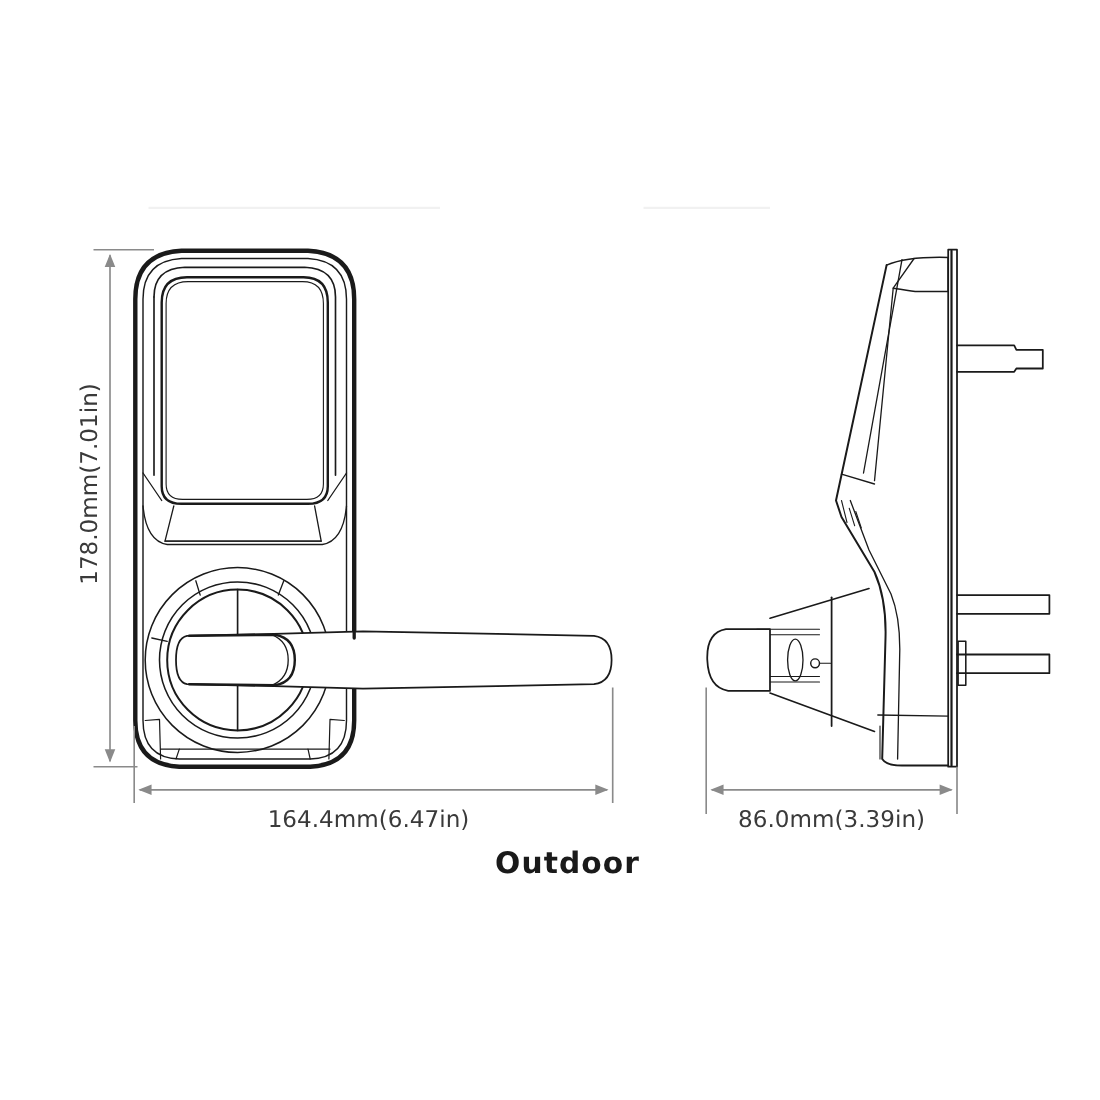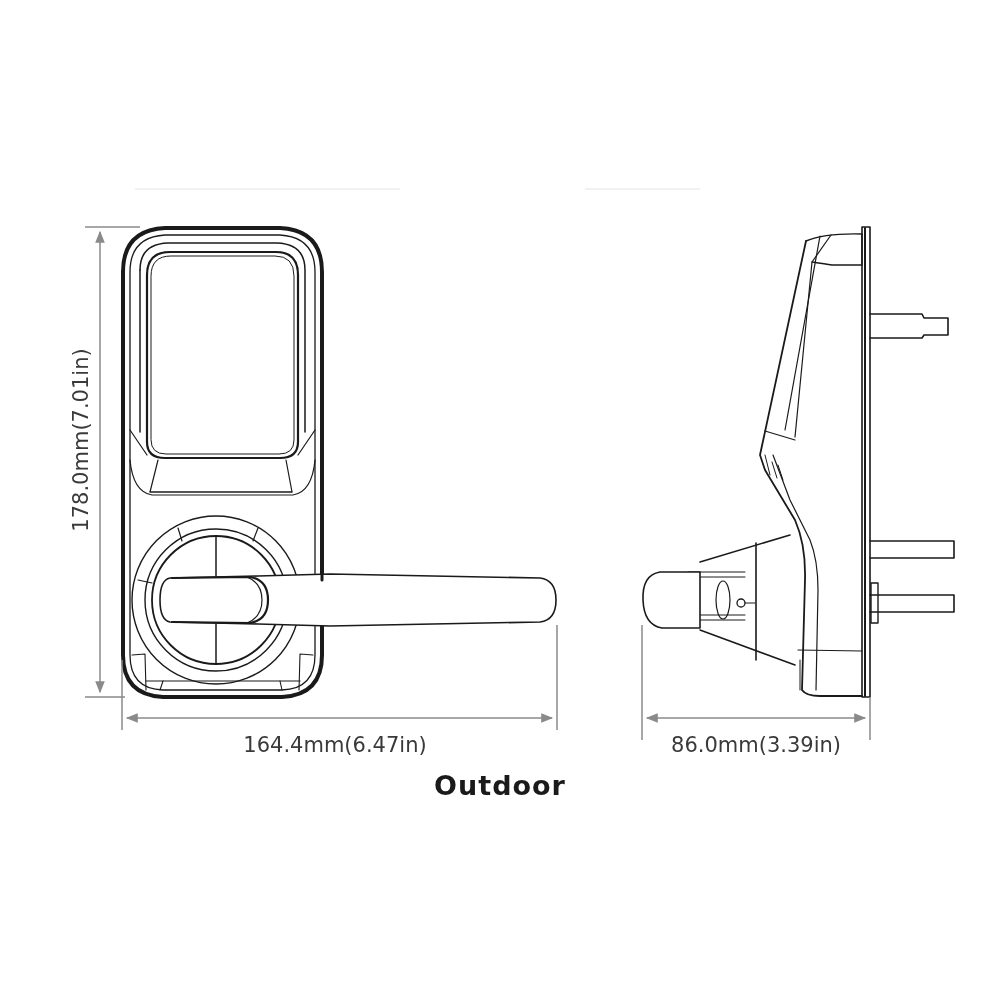--- a/index.html
+++ b/index.html
@@ -1,21 +1,21 @@
 <!DOCTYPE html>
 <html><head>
   <meta charset="utf-8">
   <style>
     html, body { margin: 0; padding: 0; background: #ffffff; }
     body { width: 1000px; height: 1000px; position: relative; overflow: hidden; font-family: "DejaVu Sans", sans-serif; }
     svg.drawing { position: absolute; left: 0; top: 0; width: 1000px; height: 1000px; }
     .dim-text { font-family: "DejaVu Sans", sans-serif; font-size: 21px; fill: #3a3a3a; }
     .caption { position: absolute; left: 0; width: 1000px; top: 770px; text-align: center;
       font-family: "DejaVu Sans", sans-serif; font-weight: bold; font-size: 27px; color: #1a1a1a; letter-spacing: 1px; }
-    .caption span { position: relative; left: 0; margin-top: 40px; }
+    .caption span { position: relative; left: 16px; margin-top: 40px; }
   </style>
 </head>
 <body>
 
 <svg class="drawing" viewBox="0 0 1000 1000">
   <defs>
     <marker id="arr" viewBox="0 0 10 10" refX="9" refY="5" markerWidth="10" markerHeight="8" orient="auto-start-reverse">
       <path d="M0,1 L10,5 L0,9 z" fill="#8a8a8a"></path>
     </marker>
   </defs>

